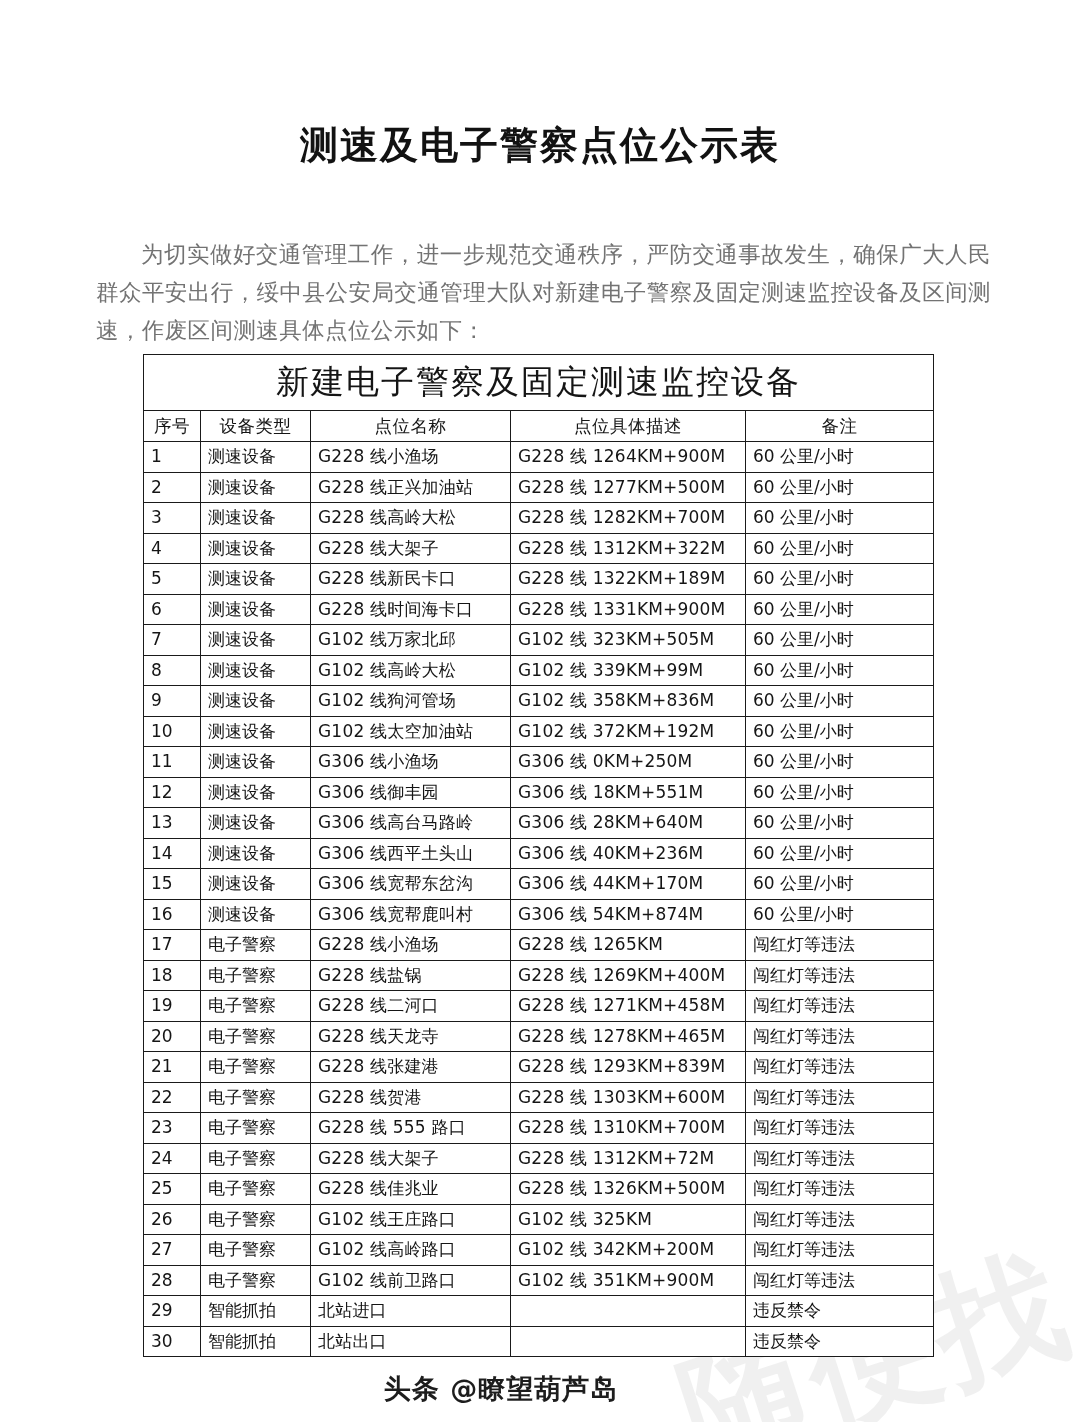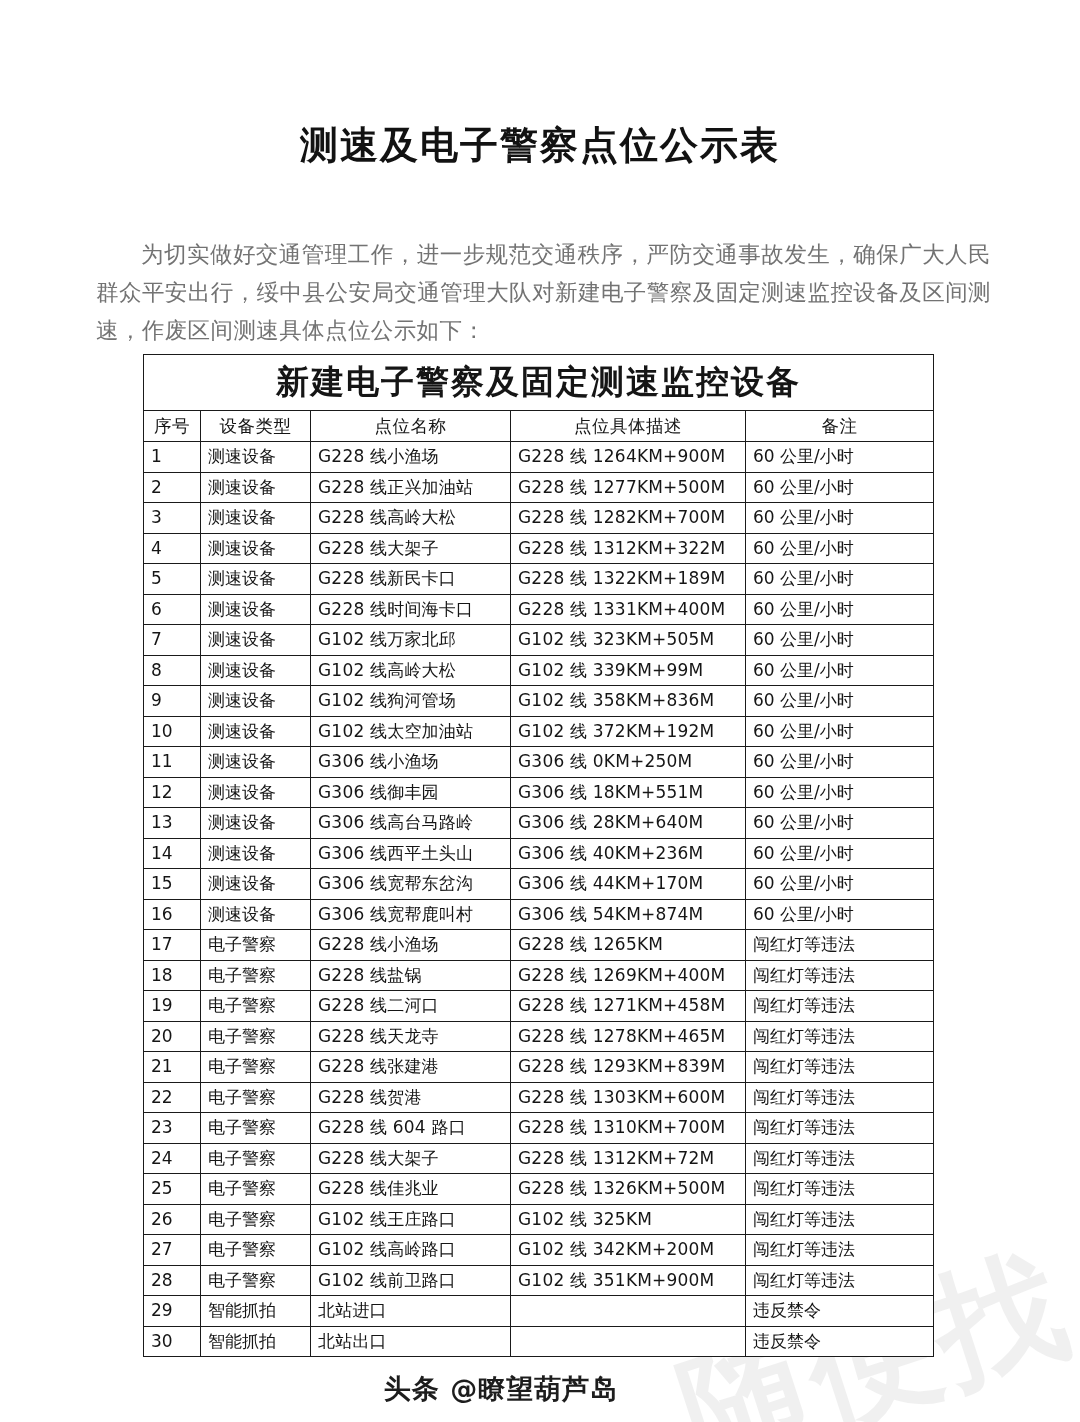--- a/index.html
+++ b/index.html
@@ -93,21 +93,21 @@
     color: #151515;
     text-align: left;
     vertical-align: middle;
     white-space: nowrap;
     overflow: hidden;
   }
   table.points tr.banner td {
     height: 55px;
     text-align: center;
     font-family: "DejaVu Serif", "Liberation Serif", serif;
-    font-weight: bold;
+    font-weight: normal;
     font-size: 33px;
     letter-spacing: 2px;
     padding: 0;
   }
   table.points tr.colhead td {
     height: 30px;
     font-size: 17.5px;
     letter-spacing: 0.5px;
     text-align: center;
   }
@@ -204,21 +204,21 @@
             <td class="num">5</td>
             <td>测速设备</td>
             <td class="mono-ish">G228 线新民卡口</td>
             <td class="mono-ish">G228 线 1322KM+189M</td>
             <td>60 公里/小时</td>
           </tr>
           <tr class="datarow">
             <td class="num">6</td>
             <td>测速设备</td>
             <td class="mono-ish">G228 线时间海卡口</td>
-            <td class="mono-ish">G228 线 1331KM+400M</td>
+            <td class="mono-ish">G228 线 1331KM+900M</td>
             <td>60 公里/小时</td>
           </tr>
           <tr class="datarow">
             <td class="num">7</td>
             <td>测速设备</td>
             <td class="mono-ish">G102 线万家北邱</td>
             <td class="mono-ish">G102 线 323KM+505M</td>
             <td>60 公里/小时</td>
           </tr>
           <tr class="datarow">
@@ -322,21 +322,21 @@
           <tr class="datarow">
             <td class="num">22</td>
             <td>电子警察</td>
             <td class="mono-ish">G228 线贺港</td>
             <td class="mono-ish">G228 线 1303KM+600M</td>
             <td>闯红灯等违法</td>
           </tr>
           <tr class="datarow">
             <td class="num">23</td>
             <td>电子警察</td>
-            <td class="mono-ish">G228 线 604 路口</td>
+            <td class="mono-ish">G228 线 555 路口</td>
             <td class="mono-ish">G228 线 1310KM+700M</td>
             <td>闯红灯等违法</td>
           </tr>
           <tr class="datarow">
             <td class="num">24</td>
             <td>电子警察</td>
             <td class="mono-ish">G228 线大架子</td>
             <td class="mono-ish">G228 线 1312KM+72M</td>
             <td>闯红灯等违法</td>
           </tr>

